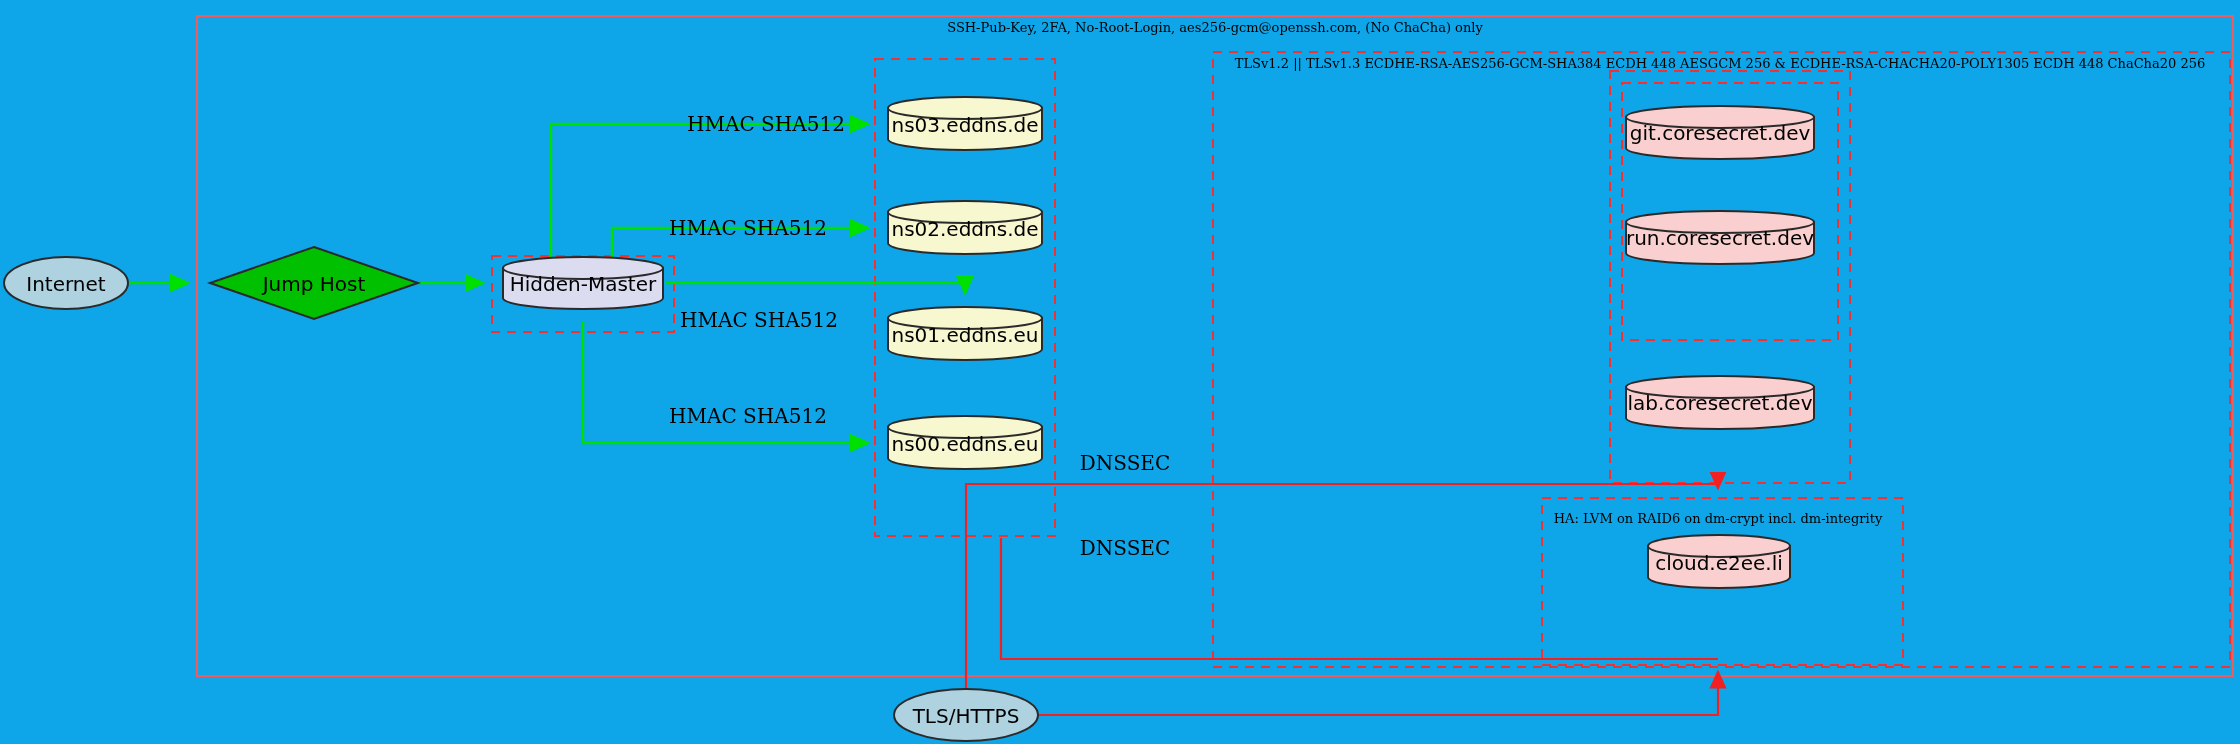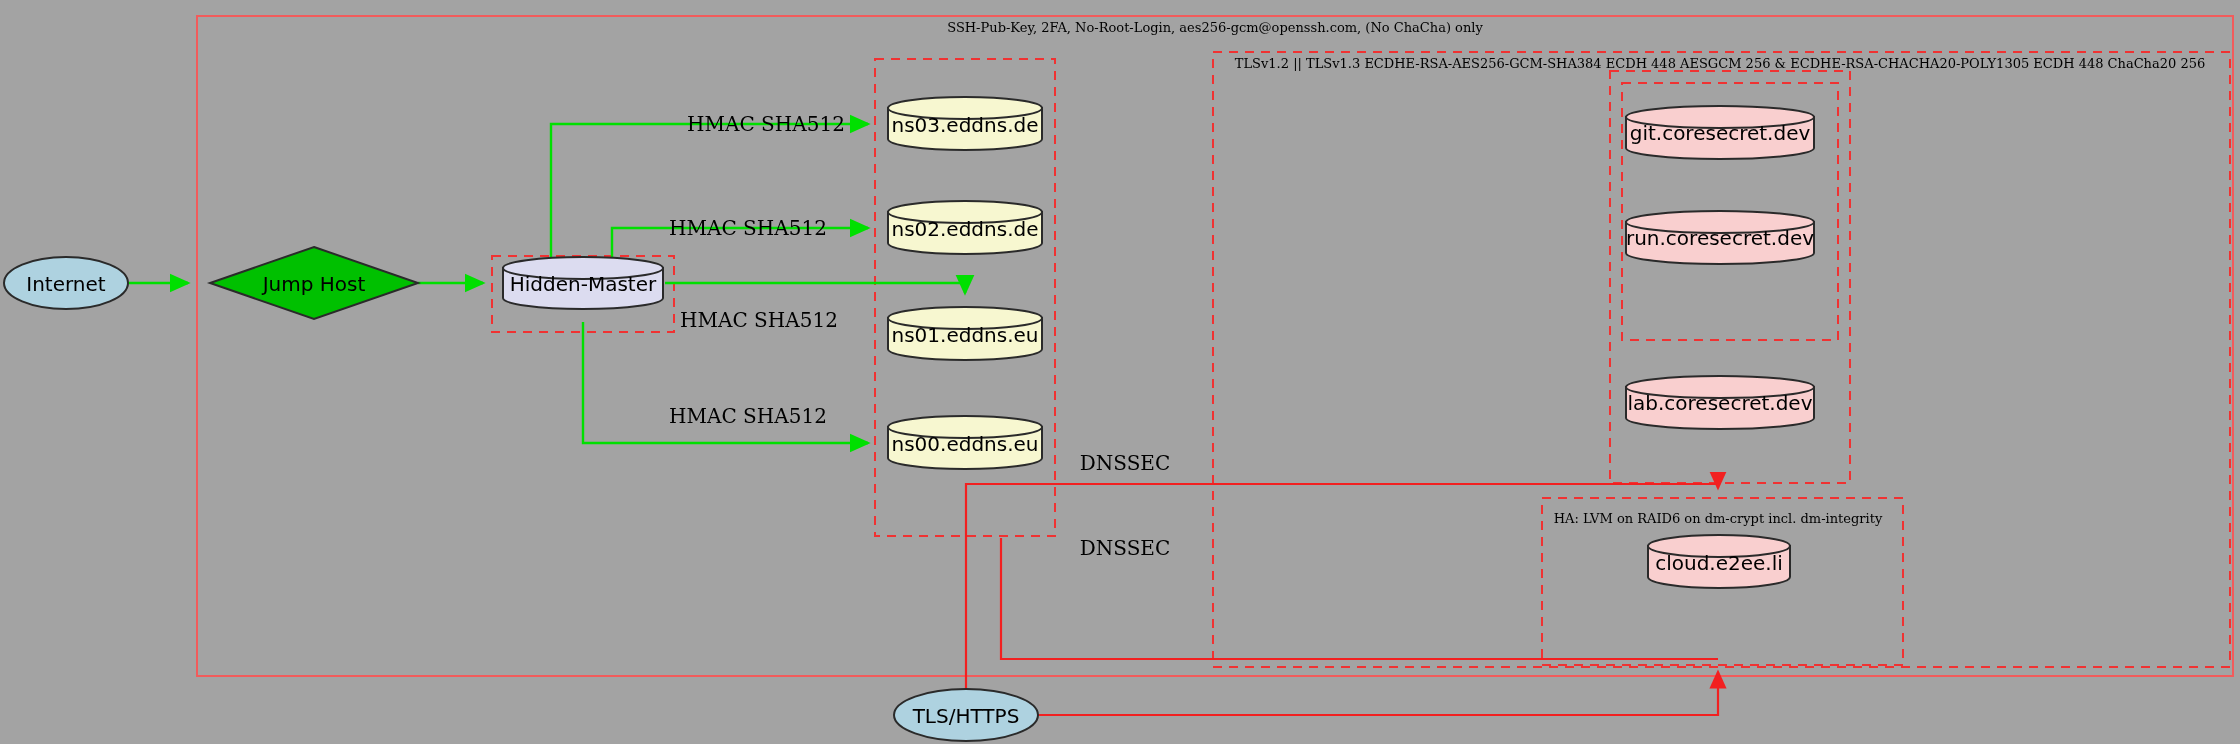--- a/index.html
+++ b/index.html
@@ -8,21 +8,21 @@
     padding: 0;
     background: #ffffff;
   }
   body {
     font-family: "Liberation Sans", sans-serif;
   }
   #diagram-root {
     position: relative;
     width: 2240px;
     height: 744px;
-    background: #a3a3a3;
+    background: #0ea5e9;
     overflow: hidden;
   }
   svg#diagram-svg {
     display: block;
     width: 2240px;
     height: 744px;
   }
   .node-label-sans {
     font-family: "DejaVu Sans", "Liberation Sans", sans-serif;
     font-size: 20px;

